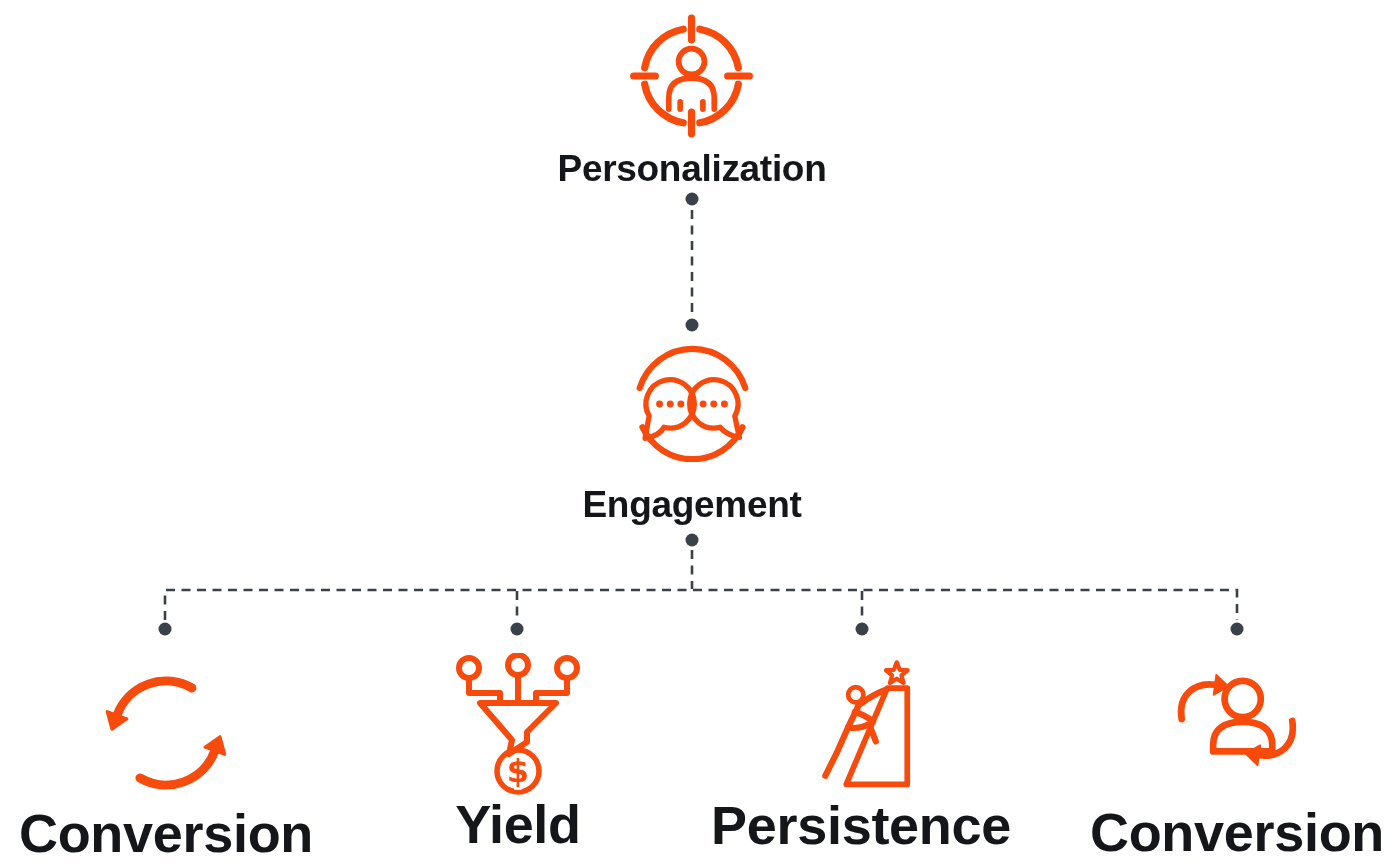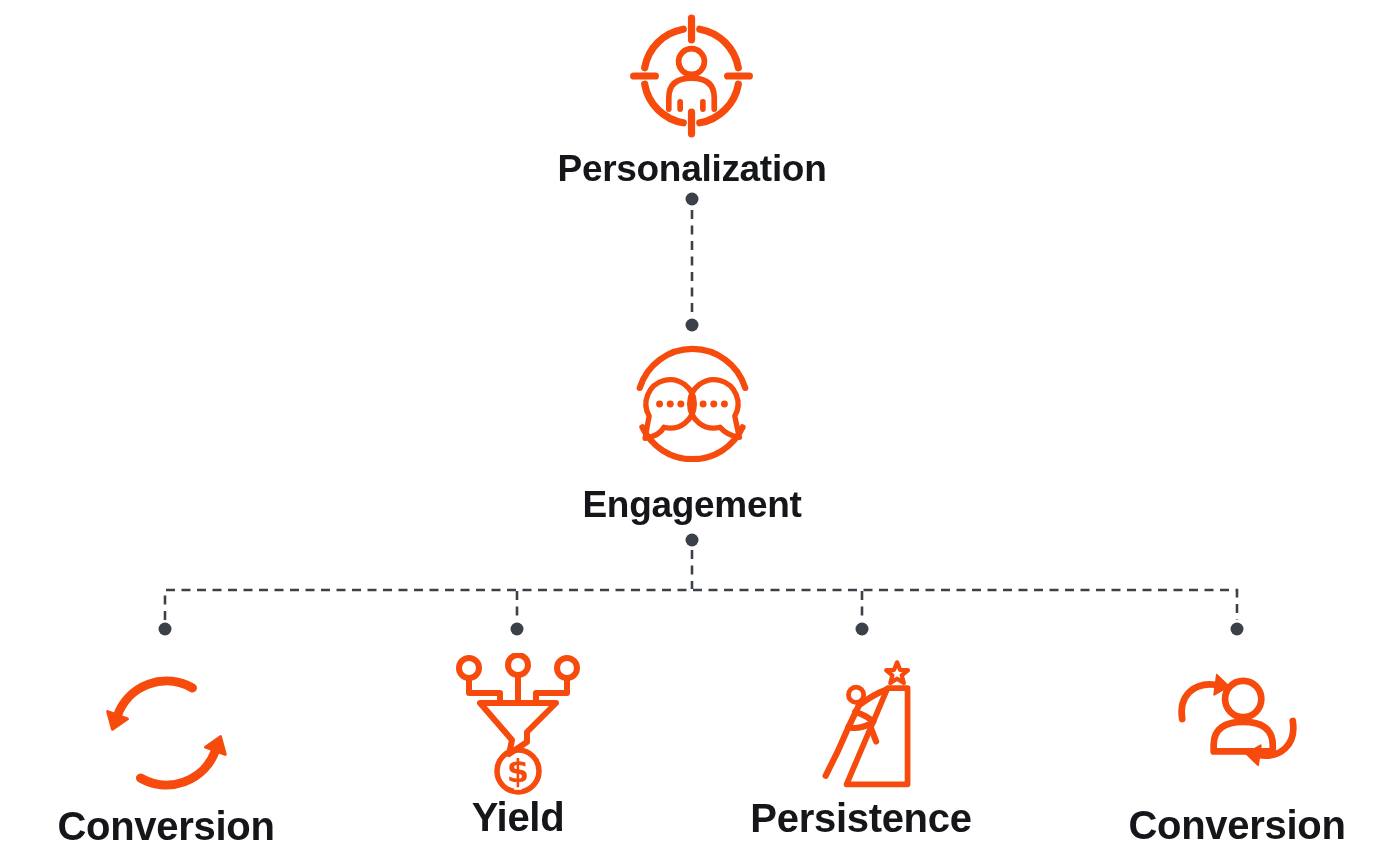--- a/index.html
+++ b/index.html
@@ -32,21 +32,21 @@
   .icon{color:var(--accent);display:block;}
   .label{
     color:var(--text);
     font-weight:700;
     line-height:1.1;
     white-space:nowrap;
     letter-spacing:-0.3px;
     text-align:left;
   }
   .label-lg{font-size:37px;}
-  .label-xl{font-size:40px;}
+  .label-xl{font-size:54px;}
   .node-personalization{left:692px;top:14px;}
   .node-personalization .label{margin-top:11px;}
   .node-engagement{left:692px;top:342px;}
   .node-engagement .label{margin-top:23px;}
   .node-conversion{left:166px;top:663px;}
   .node-conversion .label{margin-top:1px;}
   .node-yield{left:518px;top:653px;}
   .node-yield .label{}
   .node-persistence{left:861px;top:649px;}
   .node-persistence .label{margin-top:4px;}

